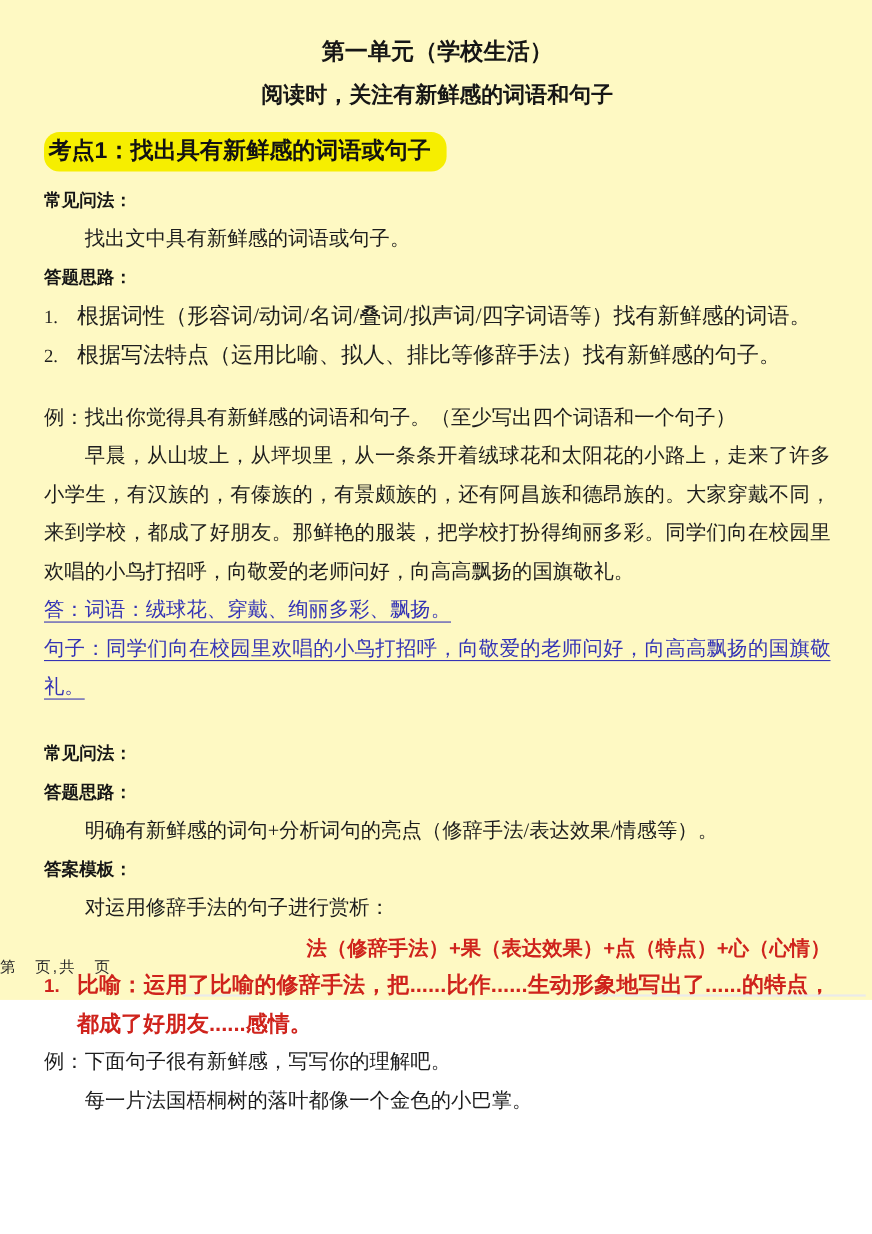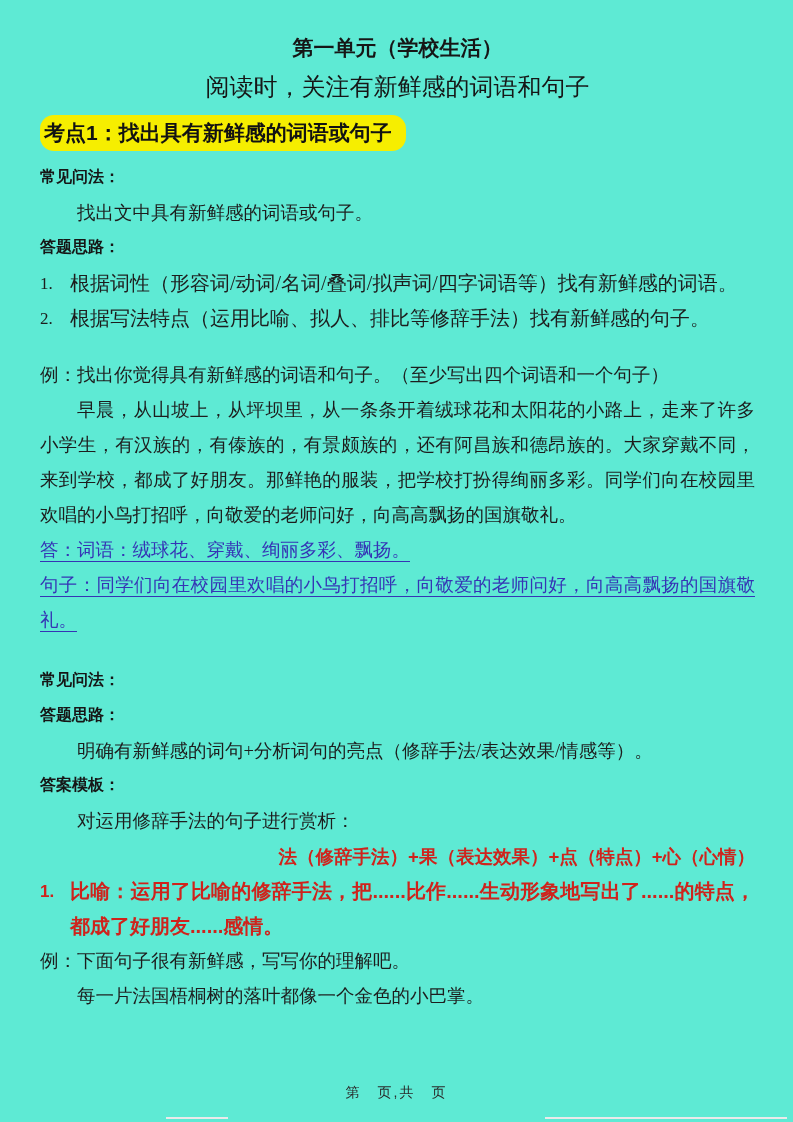--- a/index.html
+++ b/index.html
@@ -5,39 +5,39 @@
   * { margin: 0; padding: 0; box-sizing: border-box; }
   html, body { background: #ffffff; }
   body {
     width: 793px; height: 1122px;
     font-family: "Liberation Serif", serif;
     color: #1d1d1d;
     overflow: hidden;
   }
   .page {
     position: relative;
-    width: 793px; height: 1122px;
-    background: #5eead4;
+    width: 793px; height: 909px;
+    background: #fef9c3;
     padding: 34px 38px 0 40px;
   }
   .center { text-align: center; }
   .doc-title {
     font-family: "Liberation Sans", sans-serif;
     font-weight: bold;
     font-size: 21px;
     line-height: 28px;
     margin-bottom: 11px;
     color: #161616;
   }
   .doc-subtitle {
     font-family: "Liberation Sans", sans-serif;
-    font-weight: normal;
-    font-size: 24px;
+    font-weight: bold;
+    font-size: 20px;
     line-height: 28px;
-    margin-bottom: 10px;
+    margin-bottom: 15px;
     color: #161616;
   }
   .hl-heading {
     display: inline-block;
     font-family: "Liberation Sans", sans-serif;
     font-weight: bold;
     font-size: 21px;
     line-height: 28px;
     color: #121212;
     background: #f6ee00;
@@ -96,21 +96,20 @@
     font-family: "Liberation Sans", sans-serif;
     font-weight: bold;
     color: #cf231c;
   }
   .gap-md { height: 22px; }
   .gap-lg { height: 26px; }
   .footer {
     position: absolute;
     left: 0; right: 0;
     bottom: 20px;
-    text-align: center;
     font-family: "Liberation Sans", sans-serif;
     font-size: 14px;
     color: #2a2a2a;
     letter-spacing: 2px;
   }
   .scan-line { position: absolute; height: 2px; background: #eaeaea; bottom: 3px; }
   .scan-line.a { left: 166px; width: 62px; }
   .scan-line.b { left: 545px; width: 242px; }
 </style>
 </head>

